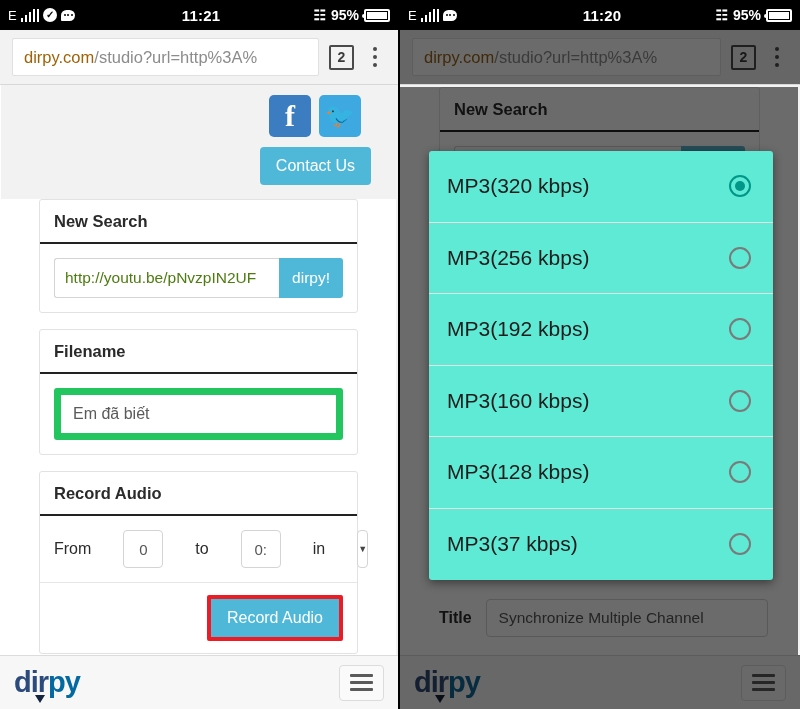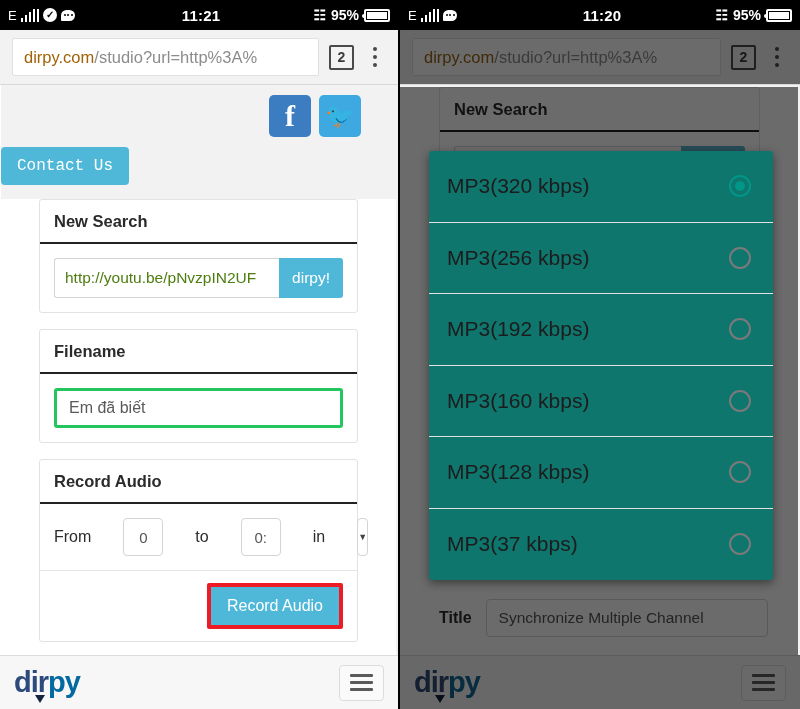--- a/index.html
+++ b/index.html
@@ -109,22 +109,22 @@
     background: #f2f2f2;
   }
   .sq {
     width: 42px; height: 42px; border-radius: 5px;
     display: flex; align-items: center; justify-content: center;
     color: #fff; font-size: 30px; line-height: 1; font-weight: bold;
   }
   .sq.fb { background: #3b7dc0; font-family: "Liberation Serif", serif; }
   .sq.tw { background: #3da9e0; font-size: 24px; }
   .contactrow {
-    display: flex; 
-    padding: 10px 25px 14px 0; background: #f2f2f2; font-family: Liberation Mono, monospace;
+    display: flex; justify-content: flex-end;
+    padding: 10px 25px 14px 0; background: #f2f2f2;
   }
   .btn {
     background: #4fb8d8; color: #fff; border: none; border-radius: 4px;
     font-size: 16px; padding: 10px 16px; font-family: inherit; cursor: pointer;
   }
   .card {
     background: #fff; border: 1px solid #e2e2e2; border-radius: 3px;
     margin: 0 38px 16px 38px;
   }
   .card-head {
@@ -137,21 +137,21 @@
     flex: 1; height: 40px; border: 1px solid #d4d4d4; border-right: none;
     border-radius: 3px 0 0 3px; padding: 0 10px; font-size: 15.5px;
     color: #4d7c0f; font-family: inherit; background: #fff; min-width: 0;
   }
   .go {
     background: #4fb8d8; color: #fff; border: none;
     border-radius: 0 3px 3px 0; font-size: 15.5px;
     padding: 0 13px; font-family: inherit; cursor: pointer;
   }
   .txt-full {
-    width: 100%; height: 40px; border: 3px solid #22c55e; border-radius: 3px;
+    width: 100%; height: 52px; border: 7px solid #22c55e; border-radius: 3px;
     padding: 0 12px; font-size: 16px; color: #5a5a5a;
     font-family: inherit; background: #fff;
   }
   .rowline { display: flex; align-items: center; gap: 32px; font-size: 16px; color: #2b2b2b; }
   .num {
     width: 40px; height: 38px; border: 1px solid #d4d4d4; border-radius: 4px;
     text-align: center; font-size: 15px; color: #555;
     font-family: inherit; background: #fff;
   }
   .sel {
@@ -185,21 +185,21 @@
     width: 45px; height: 36px; background: #fafafa; border: 1px solid #dcdcdc;
     border-radius: 4px; display: flex; flex-direction: column;
     align-items: center; justify-content: center; gap: 4px; cursor: pointer;
   }
   .burger i { width: 23px; height: 3px; background: #5a5a5a; border-radius: 1px; }
 
   
   .dim { filter: brightness(0.42) saturate(0.85); }
   .modal {
     position: absolute; left: 29px; top: 66px; width: 344px;
-    background: #0f766e; border-radius: 3px;
+    background: #5eead4; border-radius: 3px;
     box-shadow: 0 3px 10px rgba(0,0,0,0.45);
     z-index: 20; overflow: hidden;
   }
   .mrow {
     height: 71.5px; display: flex; align-items: center;
     padding: 0 22px 0 18px; border-bottom: 1px solid #e2e2e2;
   }
   .mrow:last-child { border-bottom: none; }
   .mlabel { flex: 1; font-size: 21px; color: #1c1c1c; }
   .radio {

